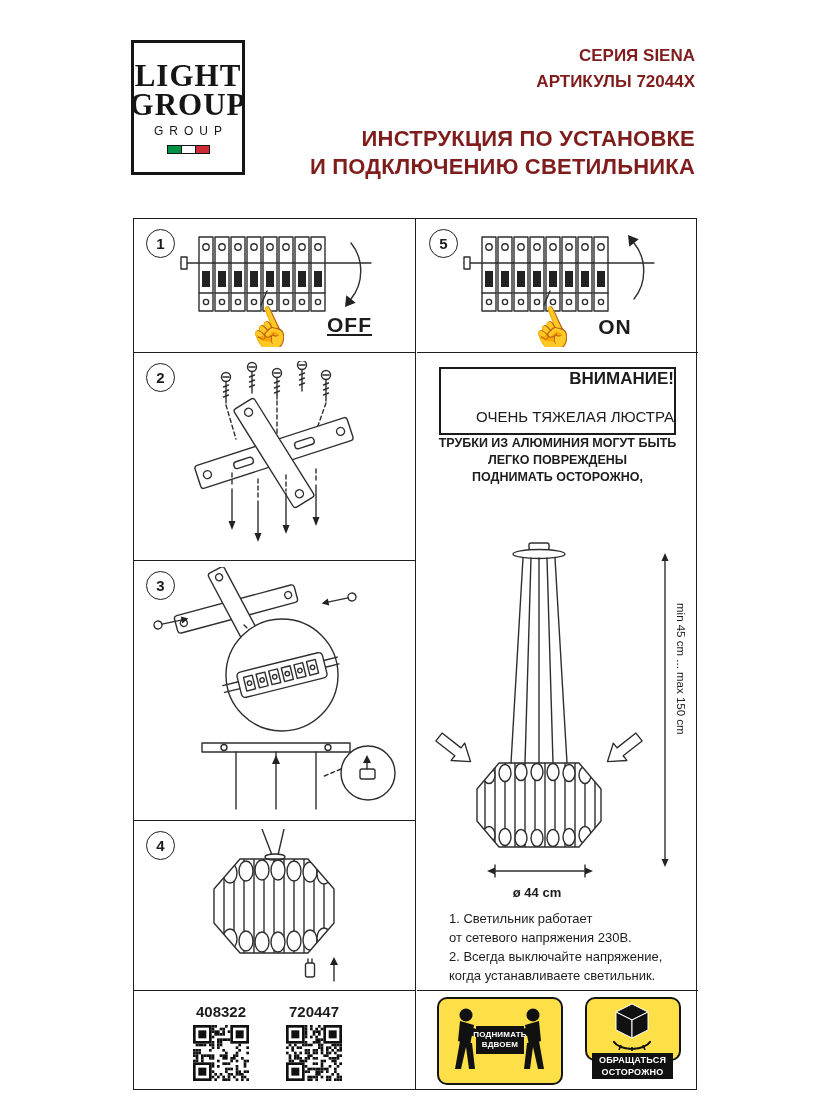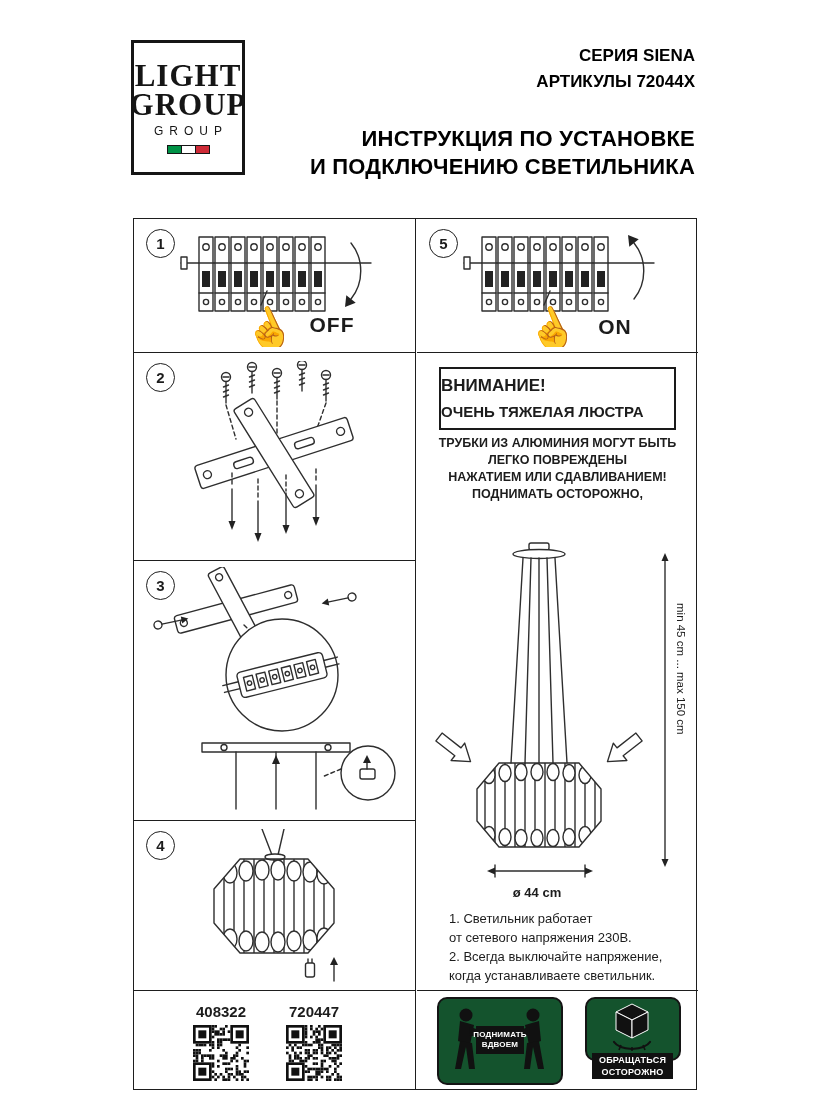--- a/index.html
+++ b/index.html
@@ -8,21 +8,21 @@
 
   
   .logo-box{left:131px;top:40px;width:114px;height:135px;border:3px solid #151515;box-sizing:border-box;
             display:flex;flex-direction:column;align-items:center;justify-content:center;}
   .logo-word{font-family:"Liberation Serif",serif;font-weight:bold;font-size:31px;line-height:29px;letter-spacing:1px;color:#151515;}
   .logo-group{font-size:12px;letter-spacing:6px;padding-left:6px;margin:5px 0 7px;color:#151515;}
   .flag{display:flex;border:1px solid #151515;}
   .flag span{width:13px;height:7px;display:block;}
   .flag span+span{border-left:1px solid #151515;}
 
-  .hdr{right:131px;font-weight:bold;color:#000000;white-space:nowrap;}
+  .hdr{right:131px;font-weight:bold;color:#7f1d1d;white-space:nowrap;}
   .hdr-series{top:46px;font-size:17px;}
   .hdr-articles{top:72px;font-size:17px;}
   .hdr-t1{top:126px;font-size:22px;letter-spacing:.2px;}
   .hdr-t2{top:154px;font-size:22px;letter-spacing:.2px;}
 
   
   .grid{left:133px;top:218px;width:564px;height:872px;border:1.5px solid #1e1e1e;box-sizing:border-box;}
   .cell{position:absolute;box-sizing:border-box;}
   .vdiv{position:absolute;left:281px;top:0;width:0;height:100%;border-left:1.5px solid #1e1e1e;}
   .bb{border-bottom:1.5px solid #1e1e1e;}
@@ -32,33 +32,33 @@
 
   .onoff{position:absolute;font-size:21px;font-weight:bold;letter-spacing:1px;}
 
   
   .d{stroke:#2e2e2e;stroke-width:1.4;fill:none;stroke-linecap:round;stroke-linejoin:round;}
   .fw{fill:#fff;}
   .fd{fill:#222;stroke:none;}
   .dash{stroke-dasharray:4 3;}
 
   
-  .warnbox{position:absolute;left:22px;right:22px;top:14px;border:2px solid #1a1a1a;text-align:left;padding:7px 0 8px;}
+  .warnbox{position:absolute;left:22px;right:22px;top:14px;border:2px solid #1a1a1a;text-align:right;padding:0 0 8px;}
   .warn-title{font-size:17px;font-weight:bold;}
-  .warn-sub{font-size:15px;font-weight:bold;margin-top:7px;}
+  .warn-sub{font-size:15px;font-weight:normal;margin-top:19px;}
   .warnlines{position:absolute;left:6px;right:6px;top:82px;text-align:center;font-weight:bold;font-size:12.5px;line-height:17px;}
   .vdim{position:absolute;left:258px;top:250px;height:220px;writing-mode:vertical-rl;font-size:11.5px;
         display:flex;align-items:center;white-space:nowrap;}
   .diam{position:absolute;left:40px;top:532px;width:160px;text-align:center;font-size:13px;font-weight:bold;}
   .notes{position:absolute;left:32px;top:556px;font-size:13px;line-height:19px;}
 
   
   .qrlabel{position:absolute;top:12px;width:80px;text-align:center;font-size:15px;font-weight:bold;}
   .qr{position:absolute;top:34px;width:56px;height:56px;}
-  .pictobox{position:absolute;border:2.5px solid #141414;border-radius:10px;box-sizing:border-box;background:#14532d;}
+  .pictobox{position:absolute;border:2.5px solid #141414;border-radius:10px;box-sizing:border-box;background:#fde047;}
   .blacklbl{position:absolute;background:#111;color:#fff;font-weight:bold;text-align:center;
             display:flex;flex-direction:column;align-items:center;justify-content:center;}
   .blacklbl div{line-height:10px;font-size:8px;letter-spacing:.2px;}
   .carelbl div{font-size:9px;line-height:12px;}
 </style>
 </head>
 <body>
 
 <div class="abs logo-box">
   <div class="logo-word">LIGHT</div>
@@ -100,21 +100,21 @@
       <use href="#brk" x="68" y="10"></use>
         <use href="#brk" x="84" y="10"></use>
         <use href="#brk" x="100" y="10"></use>
       <use href="#brk" x="116" y="10"></use>
         <use href="#brk" x="132" y="10"></use>
       <path d="M172,16 C185,32 185,56 172,72" class="d"></path>
       <polygon points="166,80 176.7,75.8 167.3,68.2" class="fd"></polygon>
       <line x1="88" y1="64" x2="82" y2="78" class="d"></line>
       <text x="64" y="116" font-size="40" transform="rotate(-24 90 100)" fill="#222">☝</text>
     </svg>
-    <span class="onoff" style="left:158px;top:94px;width:80px;text-align:center;">OFF</span>
+    <span class="onoff" style="left:158px;top:94px;width:80px;text-align:right;text-decoration:underline;">OFF</span>
   </div>
 
   <div class="cell bb" style="left:0;top:134px;width:281px;height:208px;">
     <div class="stepnum">2</div>
     <svg class="abs" style="left:40px;top:8px;" width="200" height="196" viewBox="0 0 200 196">
       <defs>
         <g id="scrw" class="d fw">
           <circle cx="0" cy="0" r="4.5"></circle>
             <line x1="-3" y1="0" x2="3" y2="0"></line>
           <line x1="0" y1="4.5" x2="0" y2="26"></line>
@@ -580,21 +580,20 @@
   </div>
 
   <div class="cell bb" style="left:283px;top:134px;width:281px;height:638px;">
     <div class="warnbox">
       <div class="warn-title">ВНИМАНИЕ!</div>
       <div class="warn-sub">ОЧЕНЬ ТЯЖЕЛАЯ ЛЮСТРА</div>
     </div>
     <div class="warnlines">
       <div>ТРУБКИ ИЗ АЛЮМИНИЯ МОГУТ БЫТЬ</div>
       <div>ЛЕГКО ПОВРЕЖДЕНЫ</div>
-      <div>НАЖАТИЕМ ИЛИ СДАВЛИВАНИЕМ!</div>
       <div>ПОДНИМАТЬ ОСТОРОЖНО,</div>
     </div>
 
     <svg class="abs" style="left:8px;top:188px;" width="250" height="340" viewBox="0 0 250 340">
       <defs>
         <clipPath id="octclip2">
             <path d="M52,248 L74,222 L154,222 L176,248 L176,280 L154,306 L74,306 L52,280 Z"></path>
           </clipPath>
       </defs>
       <rect x="104" y="2" width="20" height="7" rx="2" class="d fw"></rect>

